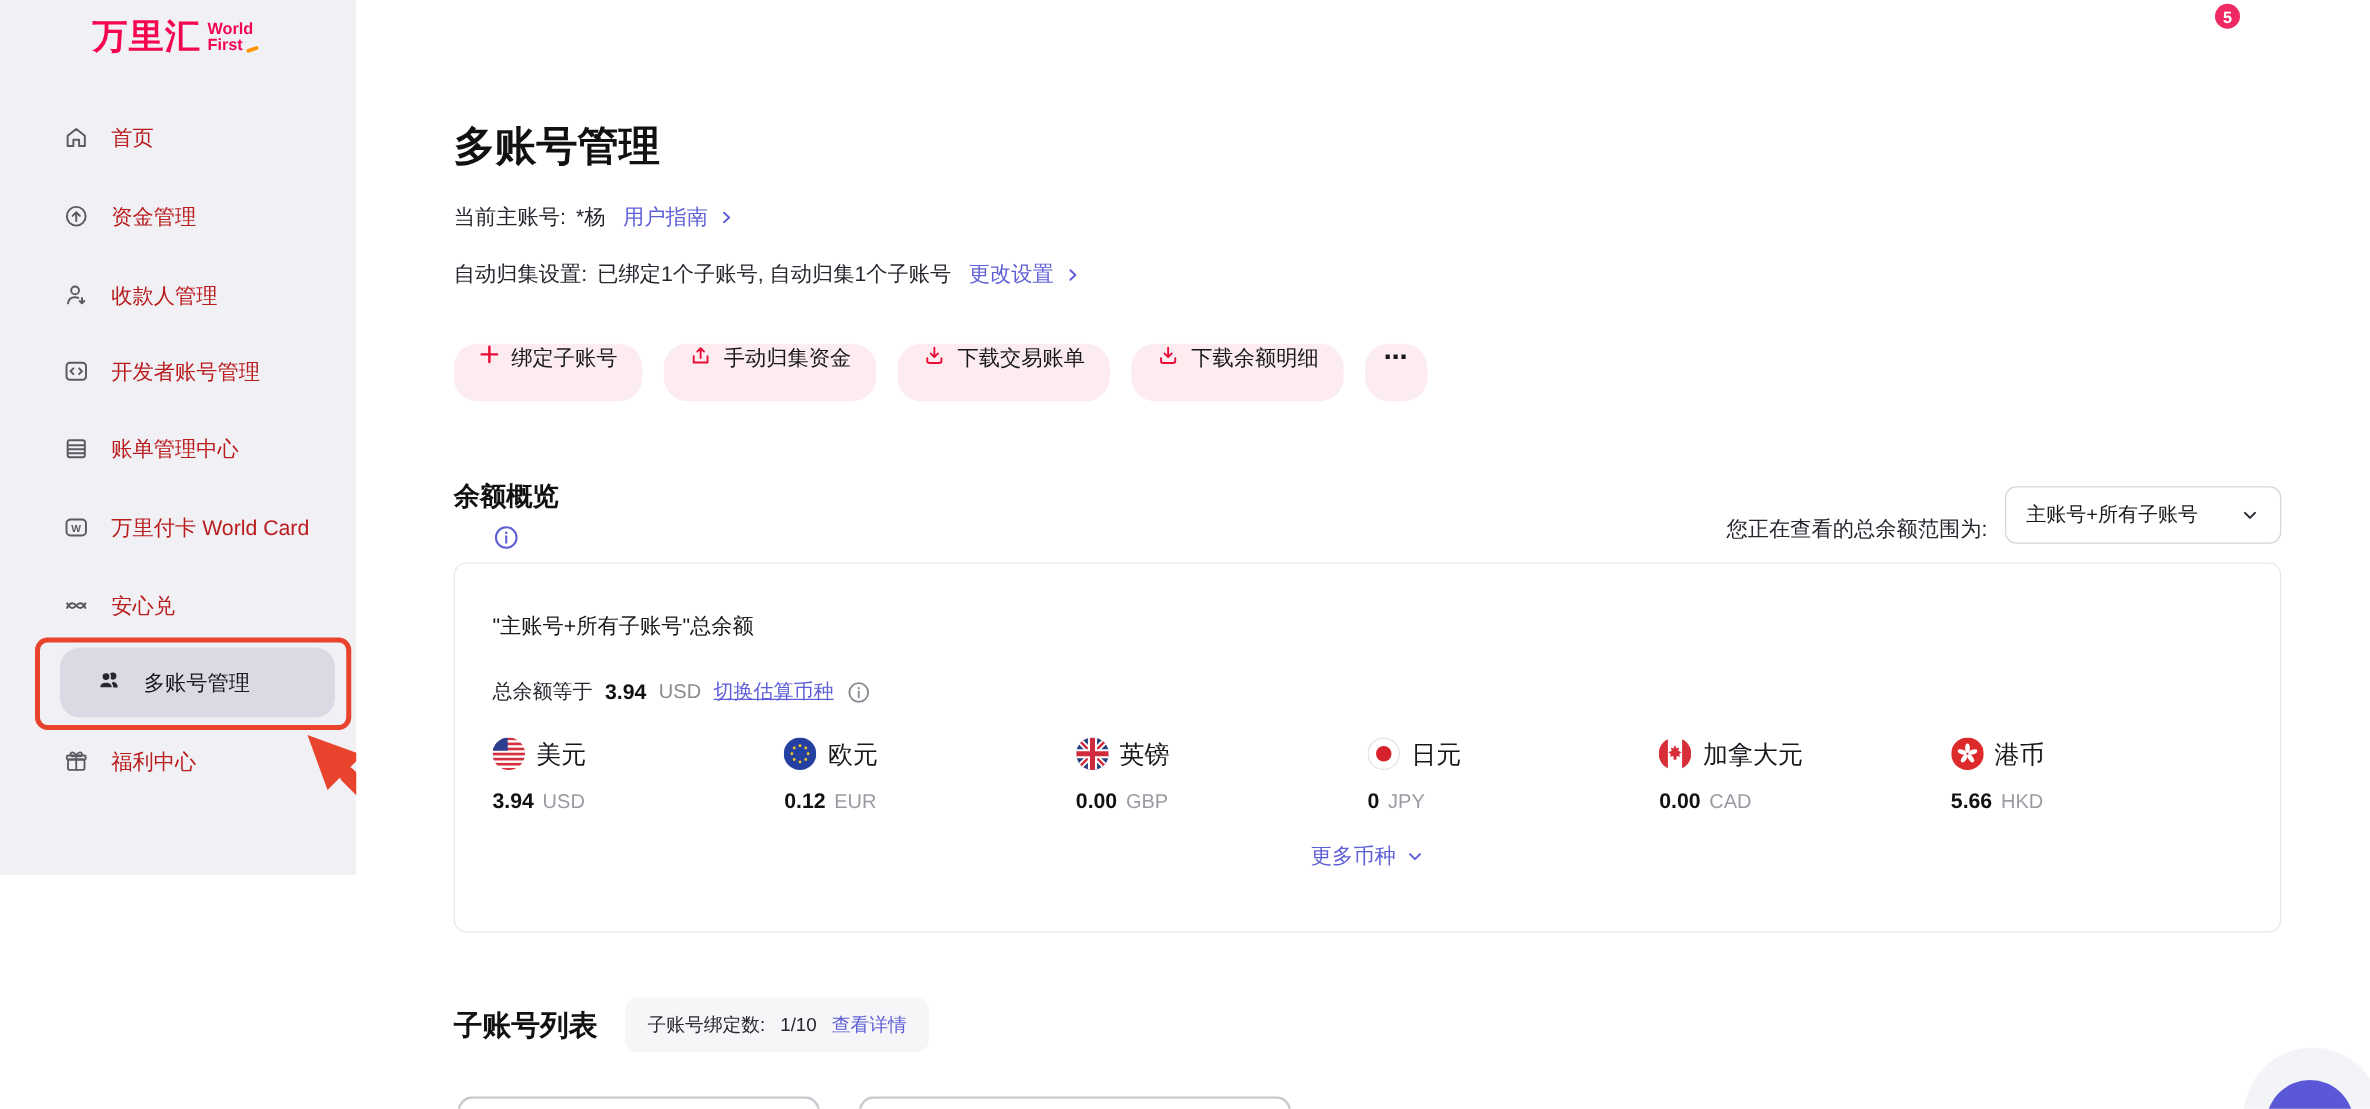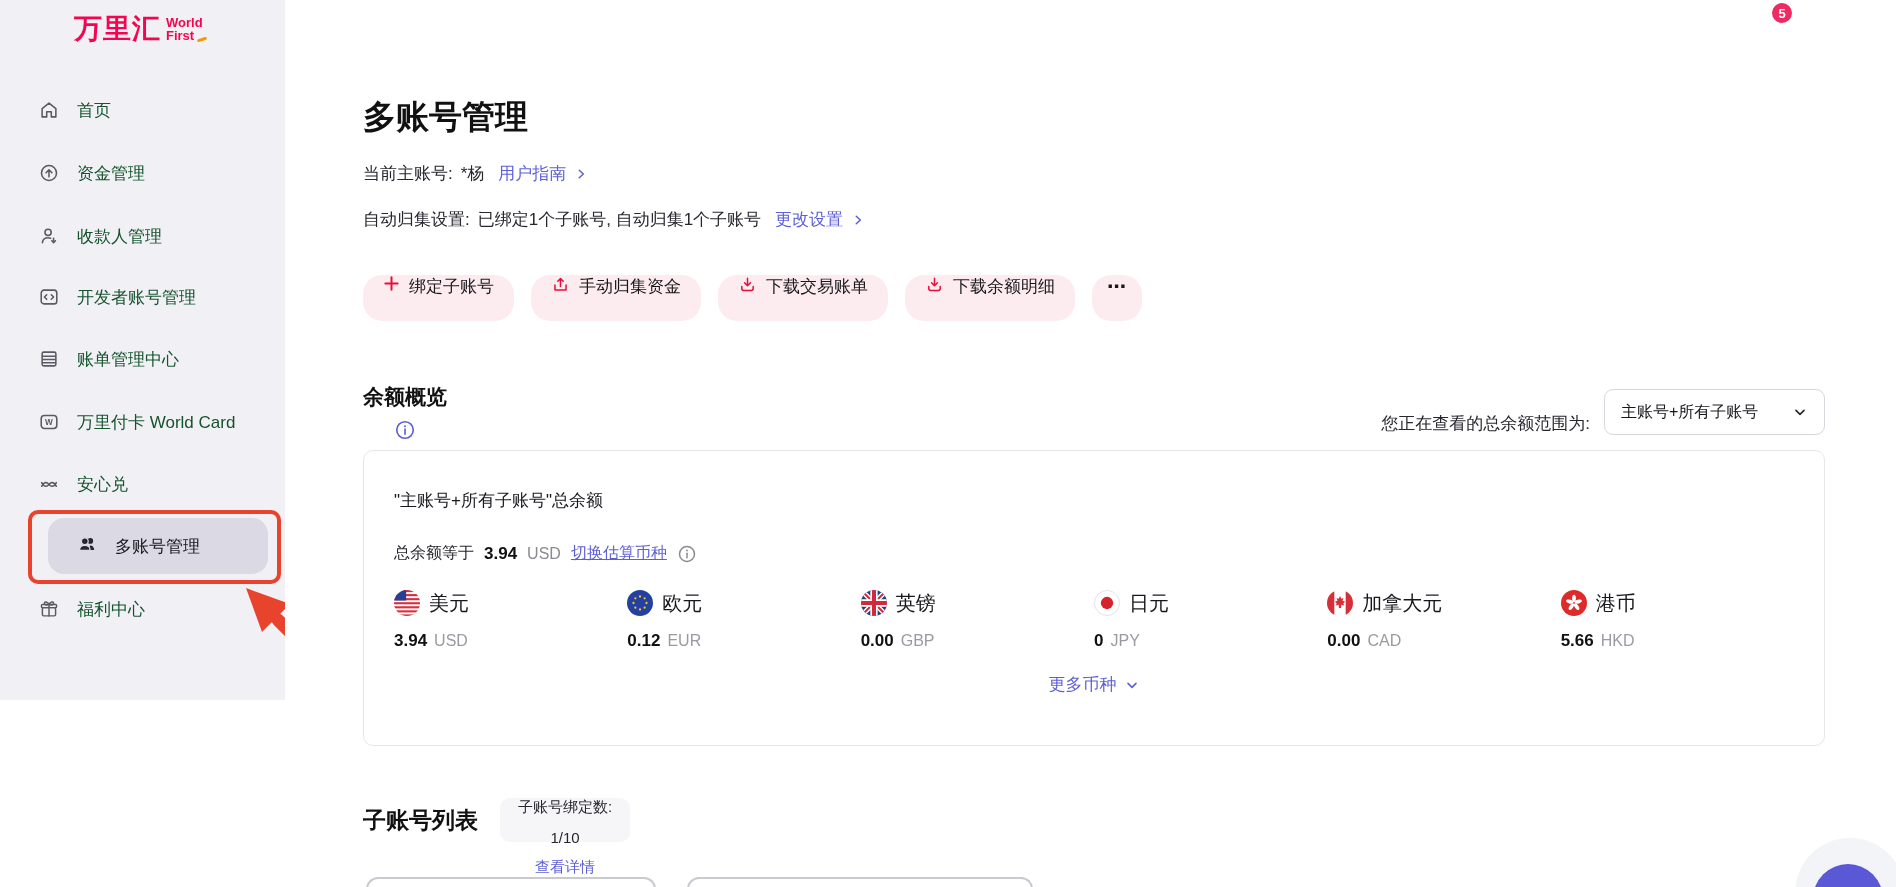--- a/index.html
+++ b/index.html
@@ -8,21 +8,21 @@
   .stage { position:relative; width:1896px; height:887px; }
 
   
   .sidebar { position:absolute; left:0; top:0; width:285px; height:700px; background:#f1f0f5; }
   .logo { position:absolute; left:74px; top:10px; display:flex; align-items:center; gap:5px; }
   .logo-cn { font-size:28px; font-weight:700; color:#f5054f; letter-spacing:1px; }
   .logo-en { font-size:13px; font-weight:700; color:#f5054f; line-height:13px; position:relative; }
   .logo-accent { position:absolute; right:-4px; bottom:1px; width:10px; height:3px;
     background:#ff9400; border-radius:2px; transform:rotate(-18deg); }
   .nav-item { position:absolute; left:0; width:285px; height:40px; display:flex; align-items:center;
-    padding-left:38px; gap:17px; font-size:17px; color:#14532d; cursor:pointer; }
+    padding-left:50px; gap:17px; font-size:17px; color:#b91c1c; cursor:pointer; }
   .nav-item .ni { width:22px; height:22px; flex:0 0 22px; display:flex; align-items:center; justify-content:center; }
   .nav-active { position:absolute; left:48px; top:518px; width:220px; height:56px;
     background:#dbdae4; border-radius:16px; display:flex; align-items:center; padding-left:28px; gap:17px;
     font-size:17px; color:#17171c; cursor:pointer; }
   .anno-rect { position:absolute; left:28px; top:510px; width:253px; height:74px;
     border:4px solid #e8432c; border-radius:10px; pointer-events:none; }
   .anno-arrow { position:absolute; left:232px; top:580px; pointer-events:none; }
 
   
   .hicon { position:absolute; top:8px; width:44px; height:44px; border-radius:50%;
@@ -61,21 +61,21 @@
   .cur-cell .r1 { display:flex; align-items:center; gap:9px; font-size:20px; color:#17171c; height:28px; }
   .cur-cell .r2 { margin-top:14px; font-size:17px; }
   .cur-amt { font-weight:800; color:#111; }
   .cur-code { color:#9a9aa2; font-weight:400; margin-left:7px; font-size:16px; }
   .more-link { position:absolute; left:0; right:0; top:222px; display:flex; align-items:center;
     justify-content:center; gap:7px; font-size:17px; }
 
   .sub-row { position:absolute; left:78px; top:798px; display:flex; align-items:center; gap:22px; }
   .sub-title { font-size:23px; font-weight:800; color:#111; }
   .sub-pill { height:44px; background:#f6f6f9; border-radius:10px; display:flex; align-items:center;
-    gap:12px; padding:0 18px; font-size:15px; color:#26262e;flex-direction:column; }
+    gap:12px; padding:0 18px; font-size:15px; color:#26262e; }
 
   .ghost-box { position:absolute; top:877px; height:24px; background:#fff;
     border:2px solid #c9c9cf; border-bottom:none; border-radius:12px 12px 0 0; }
   .fab-halo { position:absolute; left:1795px; top:838px; width:110px; height:110px; border-radius:50%; background:#f3f4f8; }
   .fab { position:absolute; left:1813px; top:864px; width:70px; height:70px; border-radius:50%;
     background:#5a58d6; cursor:pointer; }
 </style>
 </head>
 <body>
 

